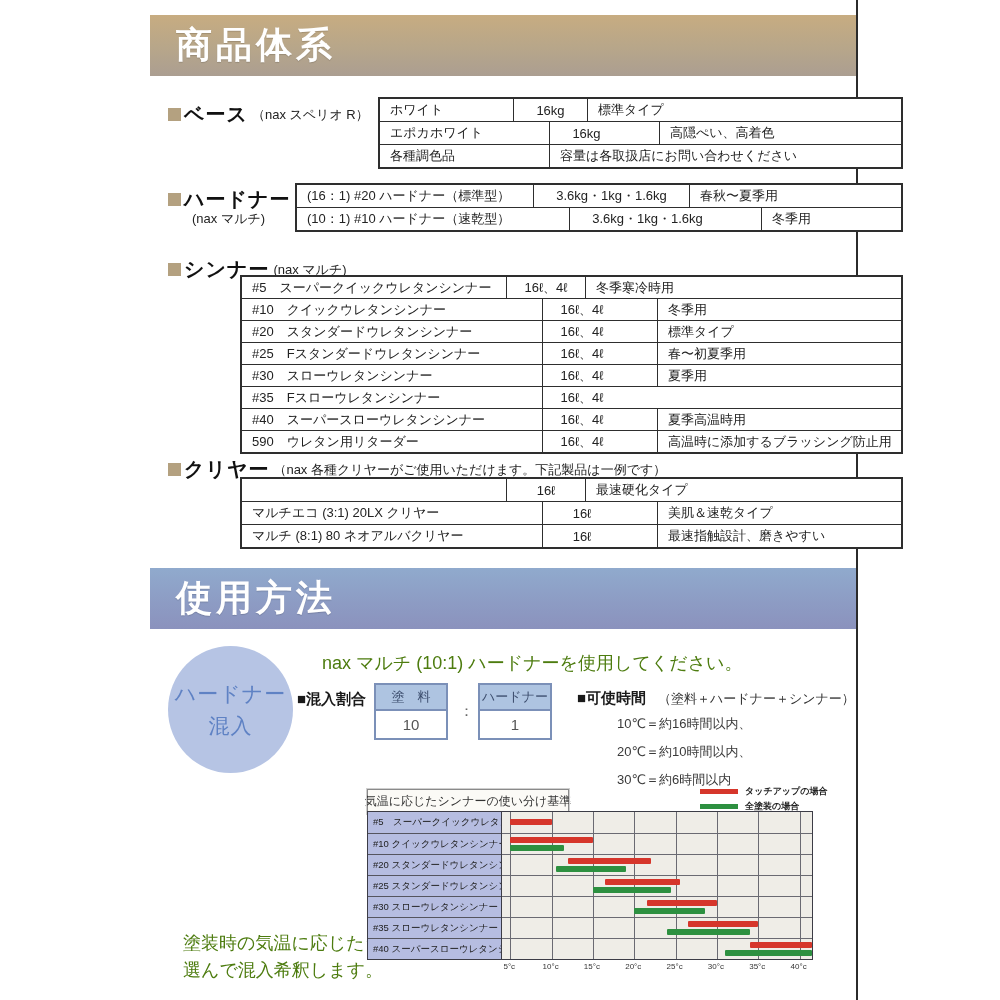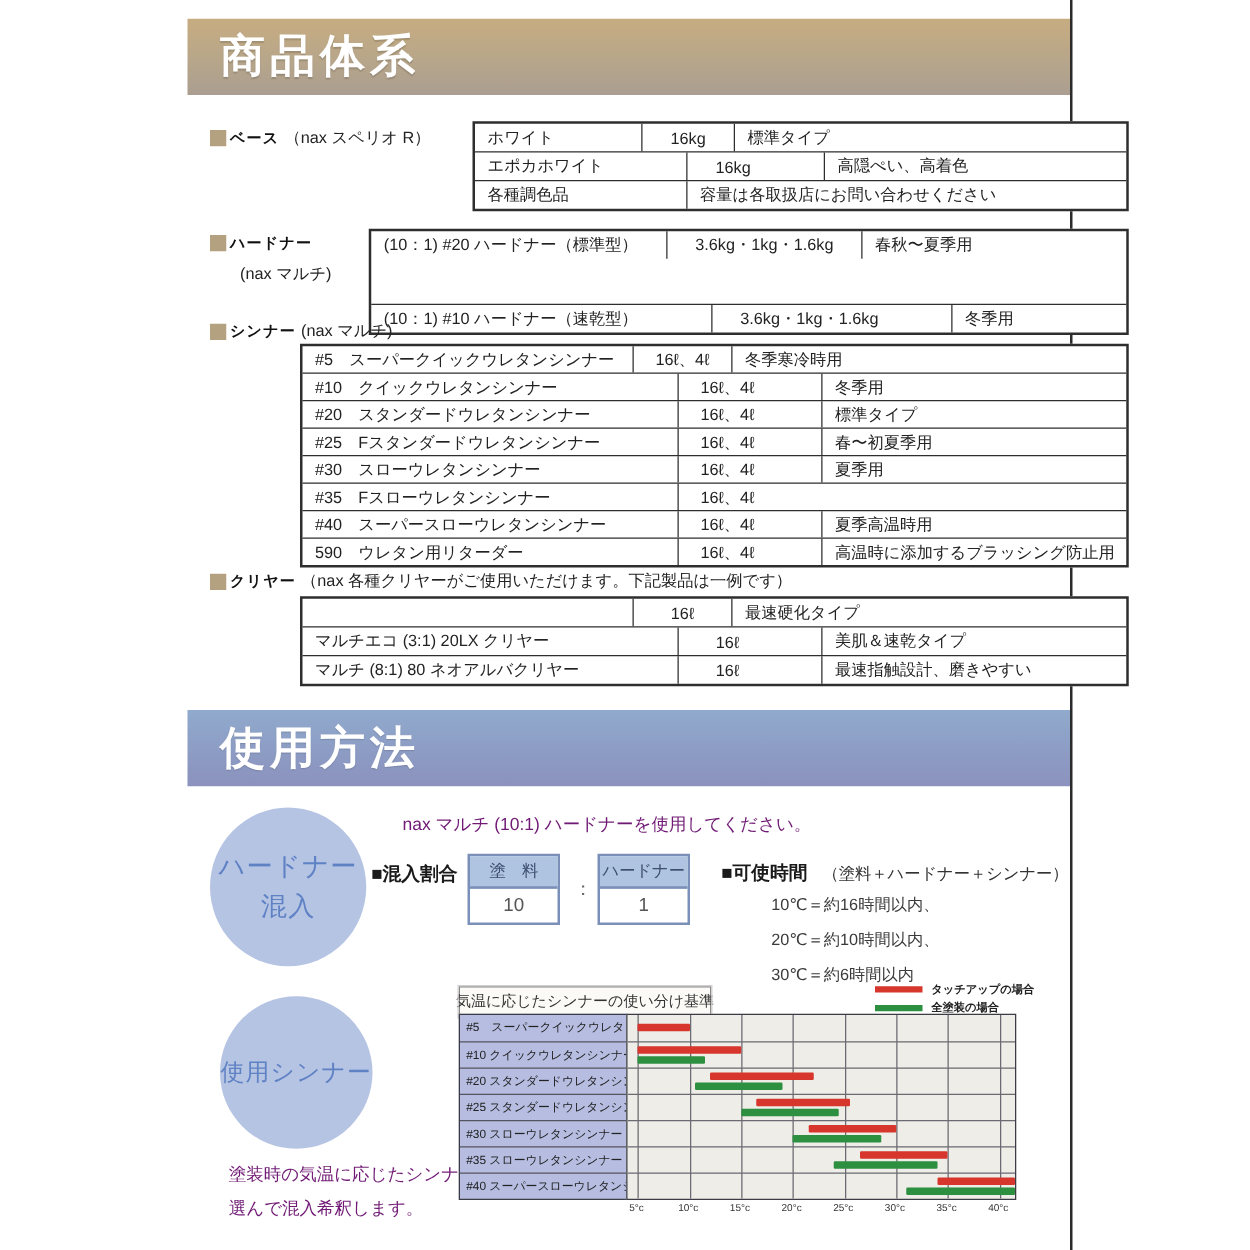--- a/index.html
+++ b/index.html
@@ -9,38 +9,38 @@
 
   
   .banner{position:absolute;left:150px;width:706px;height:61px;display:flex;align-items:center;}
   .banner-tan{top:15px;background:linear-gradient(180deg,#c7ac81 0%,#b7a68a 55%,#ab9e91 100%);}
   .banner-blue{top:568px;background:linear-gradient(180deg,#90aacd 0%,#8d9cc4 55%,#8b92bd 100%);}
   .banner-title{padding-left:26px;font-size:36px;font-weight:bold;color:#fff;letter-spacing:4px;text-shadow:0 1px 1px rgba(0,0,0,.15);}
 
   
   .sec-head{position:absolute;display:flex;align-items:center;white-space:nowrap;}
   .bullet{width:13px;height:13px;background:#b4a180;margin-right:3px;flex:none;}
-  .sec-label{font-size:12px;font-weight:bold;color:#111;letter-spacing:1px;}
+  .sec-label{font-size:20px;font-weight:bold;color:#111;letter-spacing:1px;}
   .sec-sub{font-size:13px;color:#222;margin-left:4px;}
   .sec-sub-below{position:absolute;font-size:13px;color:#222;white-space:nowrap;}
 
   
   .tbl{position:absolute;border:2px solid #2e2e2e;background:#fff;box-sizing:content-box;}
   .t-row{display:flex;}
   .t-row + .t-row{border-top:1px solid #2e2e2e;gap:36px;}
   .t-cell{box-sizing:border-box;font-size:13px;display:flex;align-items:center;color:#222;white-space:nowrap;overflow:hidden;}
   .t-cell + .t-cell{border-left:1px solid #2e2e2e;}
   .a-l{padding-left:10px;justify-content:flex-start;}
   .a-c{justify-content:center;}
 
   
   .circle{position:absolute;border-radius:50%;background:#b6c4e4;display:flex;flex-direction:column;align-items:center;justify-content:center;color:#5f82c4;text-align:center;}
   .circle1{left:168px;top:646px;width:125px;height:127px;font-size:21px;line-height:1.5;letter-spacing:1px;}
   .circle2{left:176px;top:797px;width:122px;height:122px;font-size:19px;letter-spacing:1px;}
-  .note{position:absolute;font-size:14px;color:#701a75;white-space:nowrap;}
+  .note{position:absolute;font-size:18px;color:#4d7c0f;white-space:nowrap;}
   .blk-label{position:absolute;font-size:15px;font-weight:bold;color:#1a1a1a;white-space:nowrap;}
   .small-note{position:absolute;font-size:13px;color:#333;white-space:nowrap;}
   .pl-line{position:absolute;font-size:13px;color:#3a3a3a;white-space:nowrap;}
 
   .ratio-box{position:absolute;width:74px;height:57px;border:2px solid #7b90b8;background:#fff;box-sizing:border-box;}
   .ratio-head{height:26px;background:#aec4e1;border-bottom:2px solid #7b90b8;display:flex;align-items:center;justify-content:center;font-size:13px;color:#3d4e6e;box-sizing:border-box;}
   .ratio-val{height:27px;display:flex;align-items:center;justify-content:center;font-size:15px;color:#555;}
   .ratio-sep{position:absolute;font-size:15px;color:#666;}
 
   
@@ -98,25 +98,25 @@
       </div>
     </div>
 
   <div class="sec-head" style="left:168px;top:186px;">
     <span class="bullet"></span>
     <span class="sec-label">ハードナー</span>
   </div>
   <div class="sec-sub-below" style="left:192px;top:210px;">(nax マルチ)</div>
   <div class="tbl" style="left:295px;top:183px;">
       <div class="t-row" style="height: 22px;">
-        <div class="t-cell a-l" style="width: 236px;">(10：1) #20 ハードナー（標準型）</div>
+        <div class="t-cell a-l" style="width: 236px;">(16：1) #20 ハードナー（標準型）</div>
         <div class="t-cell a-c" style="width: 156px;">3.6kg・1kg・1.6kg</div>
         <div class="t-cell a-l" style="width: 140px;">春秋〜夏季用</div>
       </div>
-      <div class="t-row" style="height: 22px; margin-top: 36px;">
+      <div class="t-row" style="height: 22px;">
         <div class="t-cell a-l" style="width: 236px;">(10：1) #10 ハードナー（速乾型）</div>
         <div class="t-cell a-c" style="width: 156px;">3.6kg・1kg・1.6kg</div>
         <div class="t-cell a-l" style="width: 140px;">冬季用</div>
       </div>
     </div>
 
   <div class="sec-head" style="left:168px;top:256px;">
     <span class="bullet"></span>
     <span class="sec-label">シンナー</span>
     <span class="sec-sub">(nax マルチ)</span>
@@ -206,23 +206,20 @@
     <div class="ratio-head">ハードナー</div>
     <div class="ratio-val">1</div>
   </div>
 
   <div class="blk-label" style="left:577px;top:689px;">■可使時間</div>
   <div class="small-note" style="left:658px;top:690px;">（塗料＋ハードナー＋シンナー）</div>
   <div class="pl-line" style="left:617px;top:715px;">10℃＝約16時間以内、</div>
   <div class="pl-line" style="left:617px;top:743px;">20℃＝約10時間以内、</div>
   <div class="pl-line" style="left:617px;top:771px;">30℃＝約6時間以内</div>
 
-  <div class="circle circle2">
-    <span>使用シンナー</span>
-  </div>
   <div class="note" style="left:183px;top:931px;">塗装時の気温に応じたシンナーを</div>
   <div class="note" style="left:183px;top:958px;">選んで混入希釈します。</div>
 
   <div class="chart-title">気温に応じたシンナーの使い分け基準</div>
 
   <div class="legend">
     <div class="leg-row">
       <span class="sw sw-red"></span>
       <span class="leg-label">タッチアップの場合</span>
     </div>

